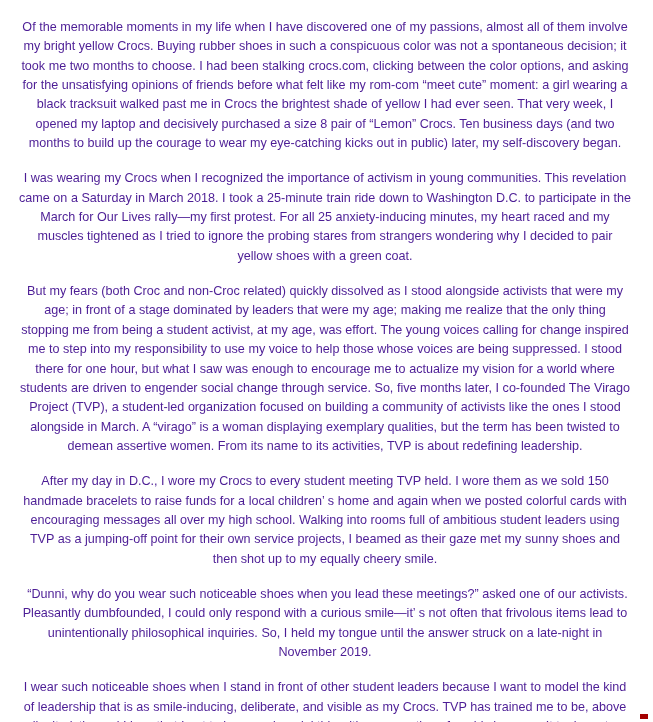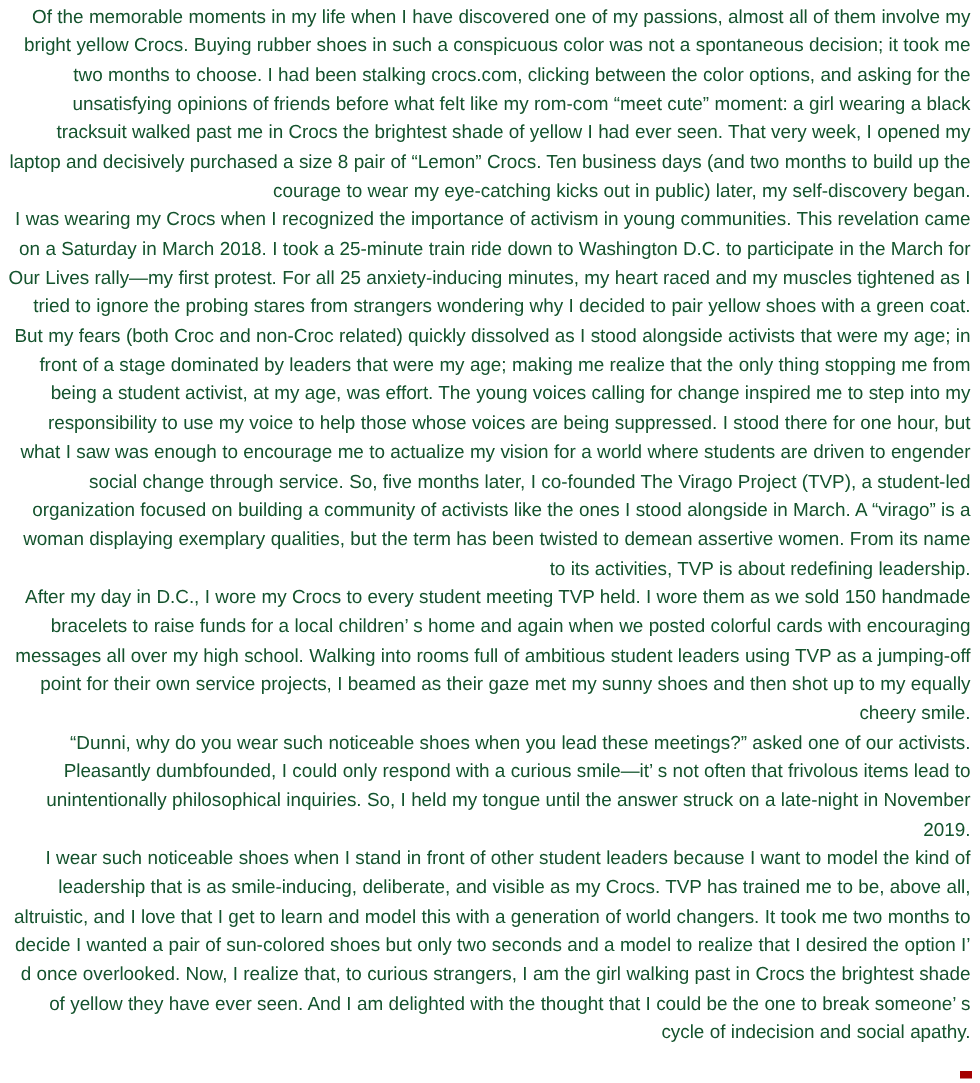--- a/index.html
+++ b/index.html
@@ -16,27 +16,27 @@
   }
   #doc {
     position: absolute;
     left: 0;
     top: 0;
     width: 653px;
     padding: 2px 6px 0 3px;
     box-sizing: border-box;
   }
   .para {
-    margin: 0;
+    margin: 16px;
     padding: 0;
-    color: #14532d;
+    color: #4c1d95;
     font-size: 12.6px;
     line-height: 19.35px;
     letter-spacing: -0.02px;
-    text-align: right;
+    text-align: center;
     word-spacing: 0.1px;
     -webkit-font-smoothing: antialiased;
   }
   .para.indent::before {
     content: "";
     display: inline-block;
     width: 5px;
   }
   #corner-mark {
     position: absolute;

